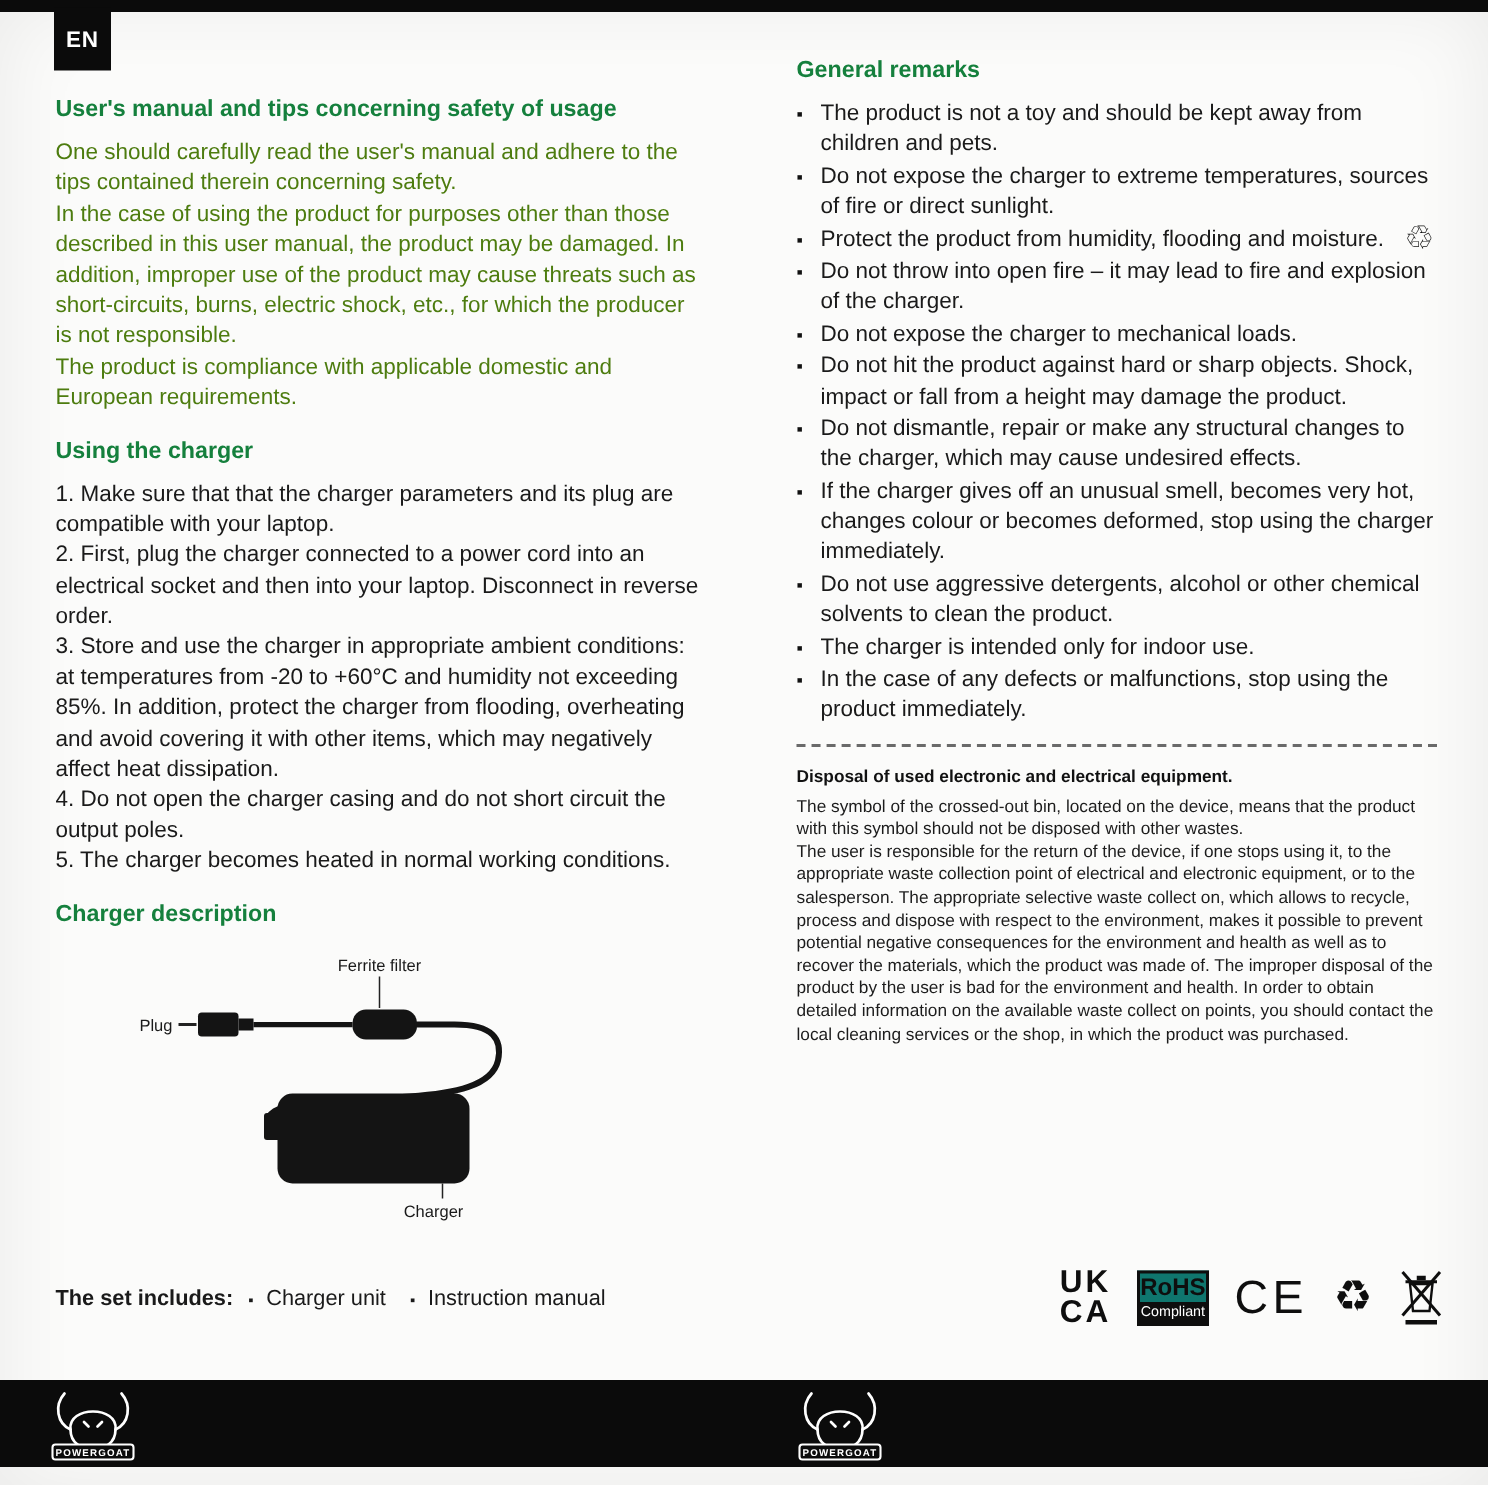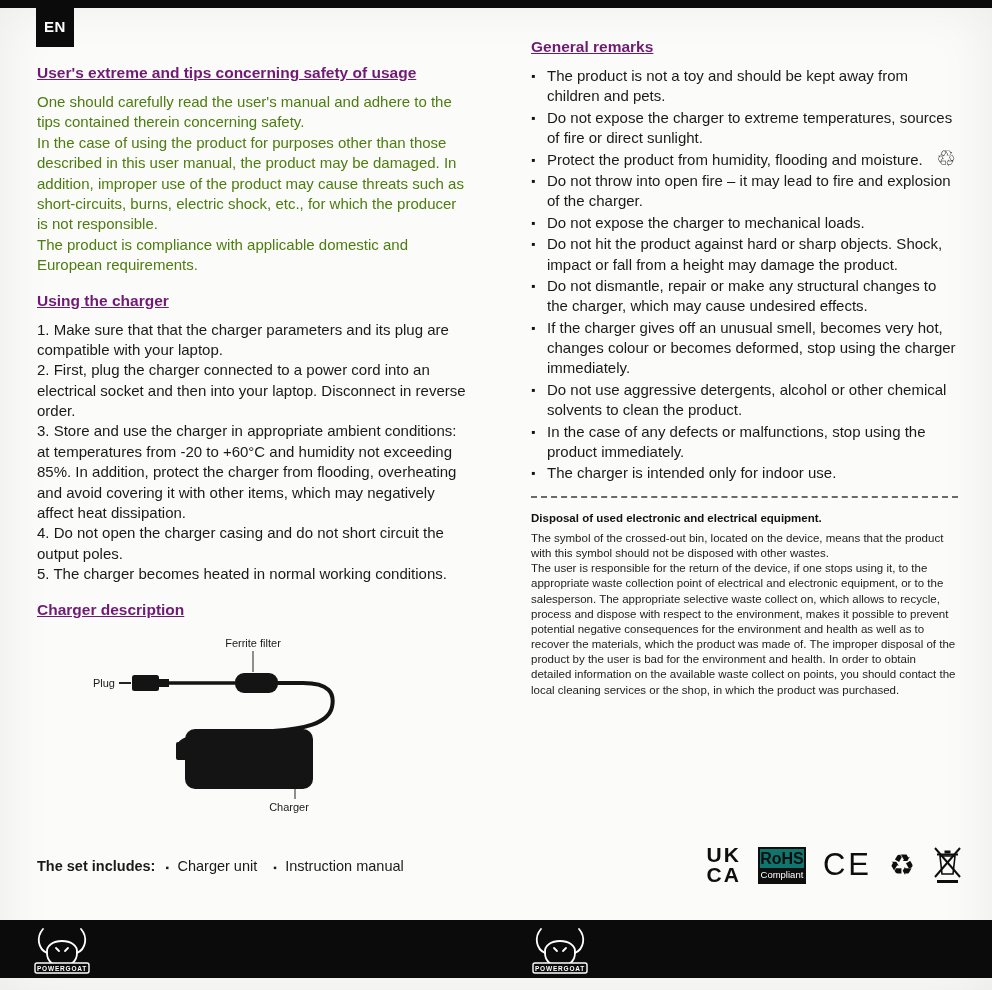--- a/index.html
+++ b/index.html
@@ -11,21 +11,21 @@
     box-shadow: inset 0 0 55px rgba(0,0,0,0.07);
   }
   .topbar { position:absolute; top:0; left:0; width:100%; height:8px; background:#0b0b0b; }
   .en-badge {
     position:absolute; top:5px; left:36px; width:38px; height:42px;
     background:#0b0b0b; color:#ffffff; font-weight:bold; font-size:15px;
     display:flex; align-items:center; justify-content:center; letter-spacing:0.5px;
   }
   .col-left  { position:absolute; left:37px;  top:64px; width:430px; }
   .col-right { position:absolute; left:531px; top:38px; width:427px; }
-  h2.sec { font-size:15.5px; font-weight:700; margin:0 0 10px 0; color:#701a75;text-decoration:underline; }
+  h2.sec { font-size:15.5px; font-weight:700; margin:0 0 10px 0; color:#15803d; }
   .body-text { font-size:15px; line-height:1.36; white-space:pre-line; margin-bottom:16px; color:#4d7c0f; }
   .num-list { list-style:none; margin-bottom:16px; }
   .num-list li { font-size:15px; line-height:1.36; color:#1a1a1a; }
   .bullet-list { list-style:none; margin-bottom:0; }
   .bullet-list li {
     position:relative; padding-left:16px; font-size:15px; line-height:1.36; color:#1a1a1a;
     margin-bottom:1px;
   }
   .bullet-list li::before { content:"▪"; position:absolute; left:0; top:0; font-size:12px; line-height:1.7; color:#111; }
   .diagram-wrap { margin-top:4px; }
@@ -56,21 +56,21 @@
 </style>
 </head>
 <body>
 
 <div class="page">
 
   <div class="topbar"></div>
   <div class="en-badge">EN</div>
 
   <div class="col-left">
-    <h2 class="sec">User's extreme and tips concerning safety of usage</h2>
+    <h2 class="sec">User's manual and tips concerning safety of usage</h2>
     <p class="body-text">One should carefully read the user's manual and adhere to the tips contained therein concerning safety.
 In the case of using the product for purposes other than those described in this user manual, the product may be damaged. In addition, improper use of the product may cause threats such as short-circuits, burns, electric shock, etc., for which the producer is not responsible.
 The product is compliance with applicable domestic and European requirements.</p>
 
     <h2 class="sec">Using the charger</h2>
     <ol class="num-list">
 
     <li><span>1. Make sure that that the charger parameters and its plug are compatible with your laptop.</span></li>
         <li><span>2. First, plug the charger connected to a power cord into an electrical socket and then into your laptop. Disconnect in reverse order.</span></li>
         <li><span>3. Store and use the charger in appropriate ambient conditions: at temperatures from -20 to +60°C and humidity not exceeding 85%. In addition, protect the charger from flooding, overheating and avoid covering it with other items, which may negatively affect heat dissipation.</span></li>
@@ -126,22 +126,22 @@
 
     <li><span>The product is not a toy and should be kept away from children and pets.</span></li>
         <li><span>Do not expose the charger to extreme temperatures, sources of fire or direct sunlight.</span></li>
         <li><span>Protect the product from humidity, flooding and moisture.</span></li>
         <li><span>Do not throw into open fire – it may lead to fire and explosion of the charger.</span></li>
         <li><span>Do not expose the charger to mechanical loads.</span></li>
         <li><span>Do not hit the product against hard or sharp objects. Shock, impact or fall from a height may damage the product.</span></li>
         <li><span>Do not dismantle, repair or make any structural changes to the charger, which may cause undesired effects.</span></li>
         <li><span>If the charger gives off an unusual smell, becomes very hot, changes colour or becomes deformed, stop using the charger immediately.</span></li>
         <li><span>Do not use aggressive detergents, alcohol or other chemical solvents to clean the product.</span></li>
+        <li><span>The charger is intended only for indoor use.</span></li>
         <li><span>In the case of any defects or malfunctions, stop using the product immediately.</span></li>
-        <li><span>The charger is intended only for indoor use.</span></li>
       </ul>
 
     <hr class="dashed-divider">
 
     <div>
       <div class="disposal-heading">Disposal of used electronic and electrical equipment.</div>
       <p class="disposal-body">The symbol of the crossed-out bin, located on the device, means that the product with this symbol should not be disposed with other wastes.
 The user is responsible for the return of the device, if one stops using it, to the appropriate waste collection point of electrical and electronic equipment, or to the salesperson. The appropriate selective waste collect on, which allows to recycle, process and dispose with respect to the environment, makes it possible to prevent potential negative consequences for the environment and health as well as to recover the materials, which the product was made of. The improper disposal of the product by the user is bad for the environment and health. In order to obtain detailed information on the available waste collect on points, you should contact the local cleaning services or the shop, in which the product was purchased.</p>
     </div>
   </div>

